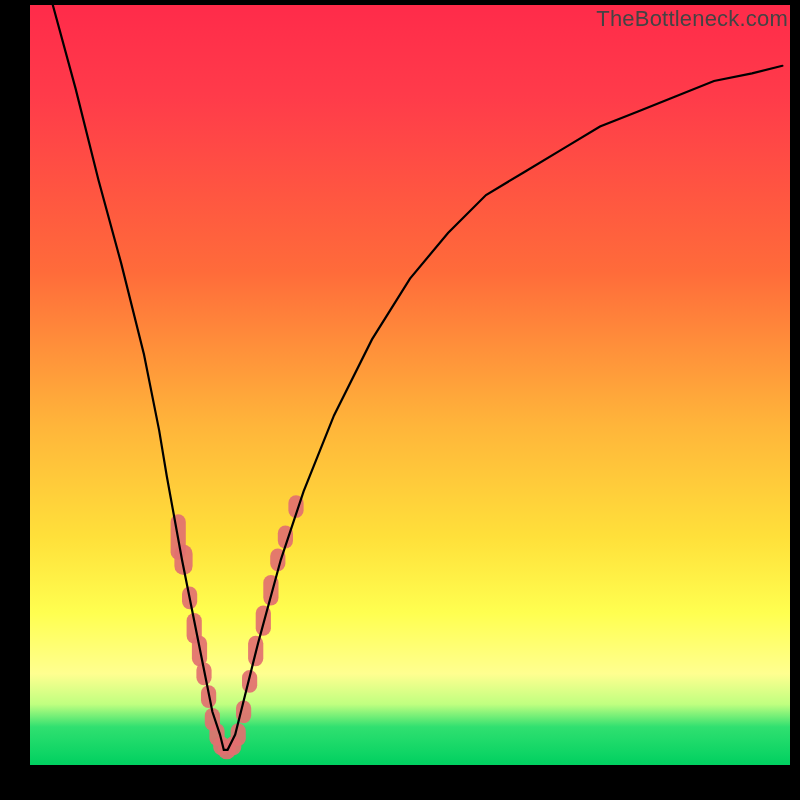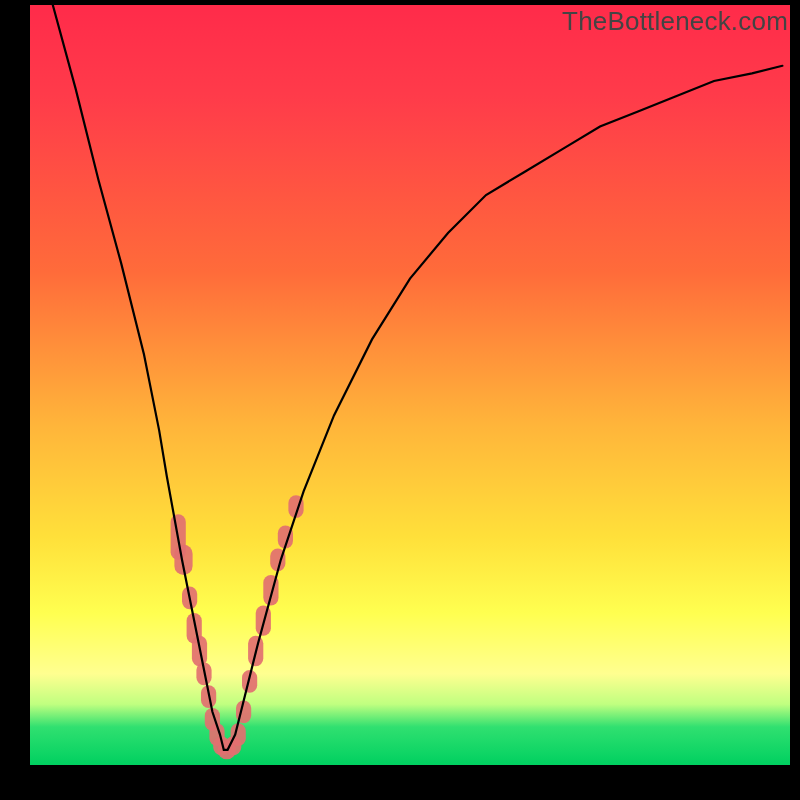--- a/index.html
+++ b/index.html
@@ -27,21 +27,21 @@
       #ffff90 88%,
       #c0ff80 92%,
       #30e070 95%,
       #00d060 100%);
   }
   .watermark {
     position: absolute;
     top: 6px;
     right: 12px;
     color: #444;
-    font-size: 26px;
+    font-size: 22px;
     font-weight: 500;
     letter-spacing: 0.2px;
     z-index: 10;
   }
   svg.overlay {
     position: absolute;
     left: 30px;
     top: 5px;
     width: 760px;
     height: 760px;

